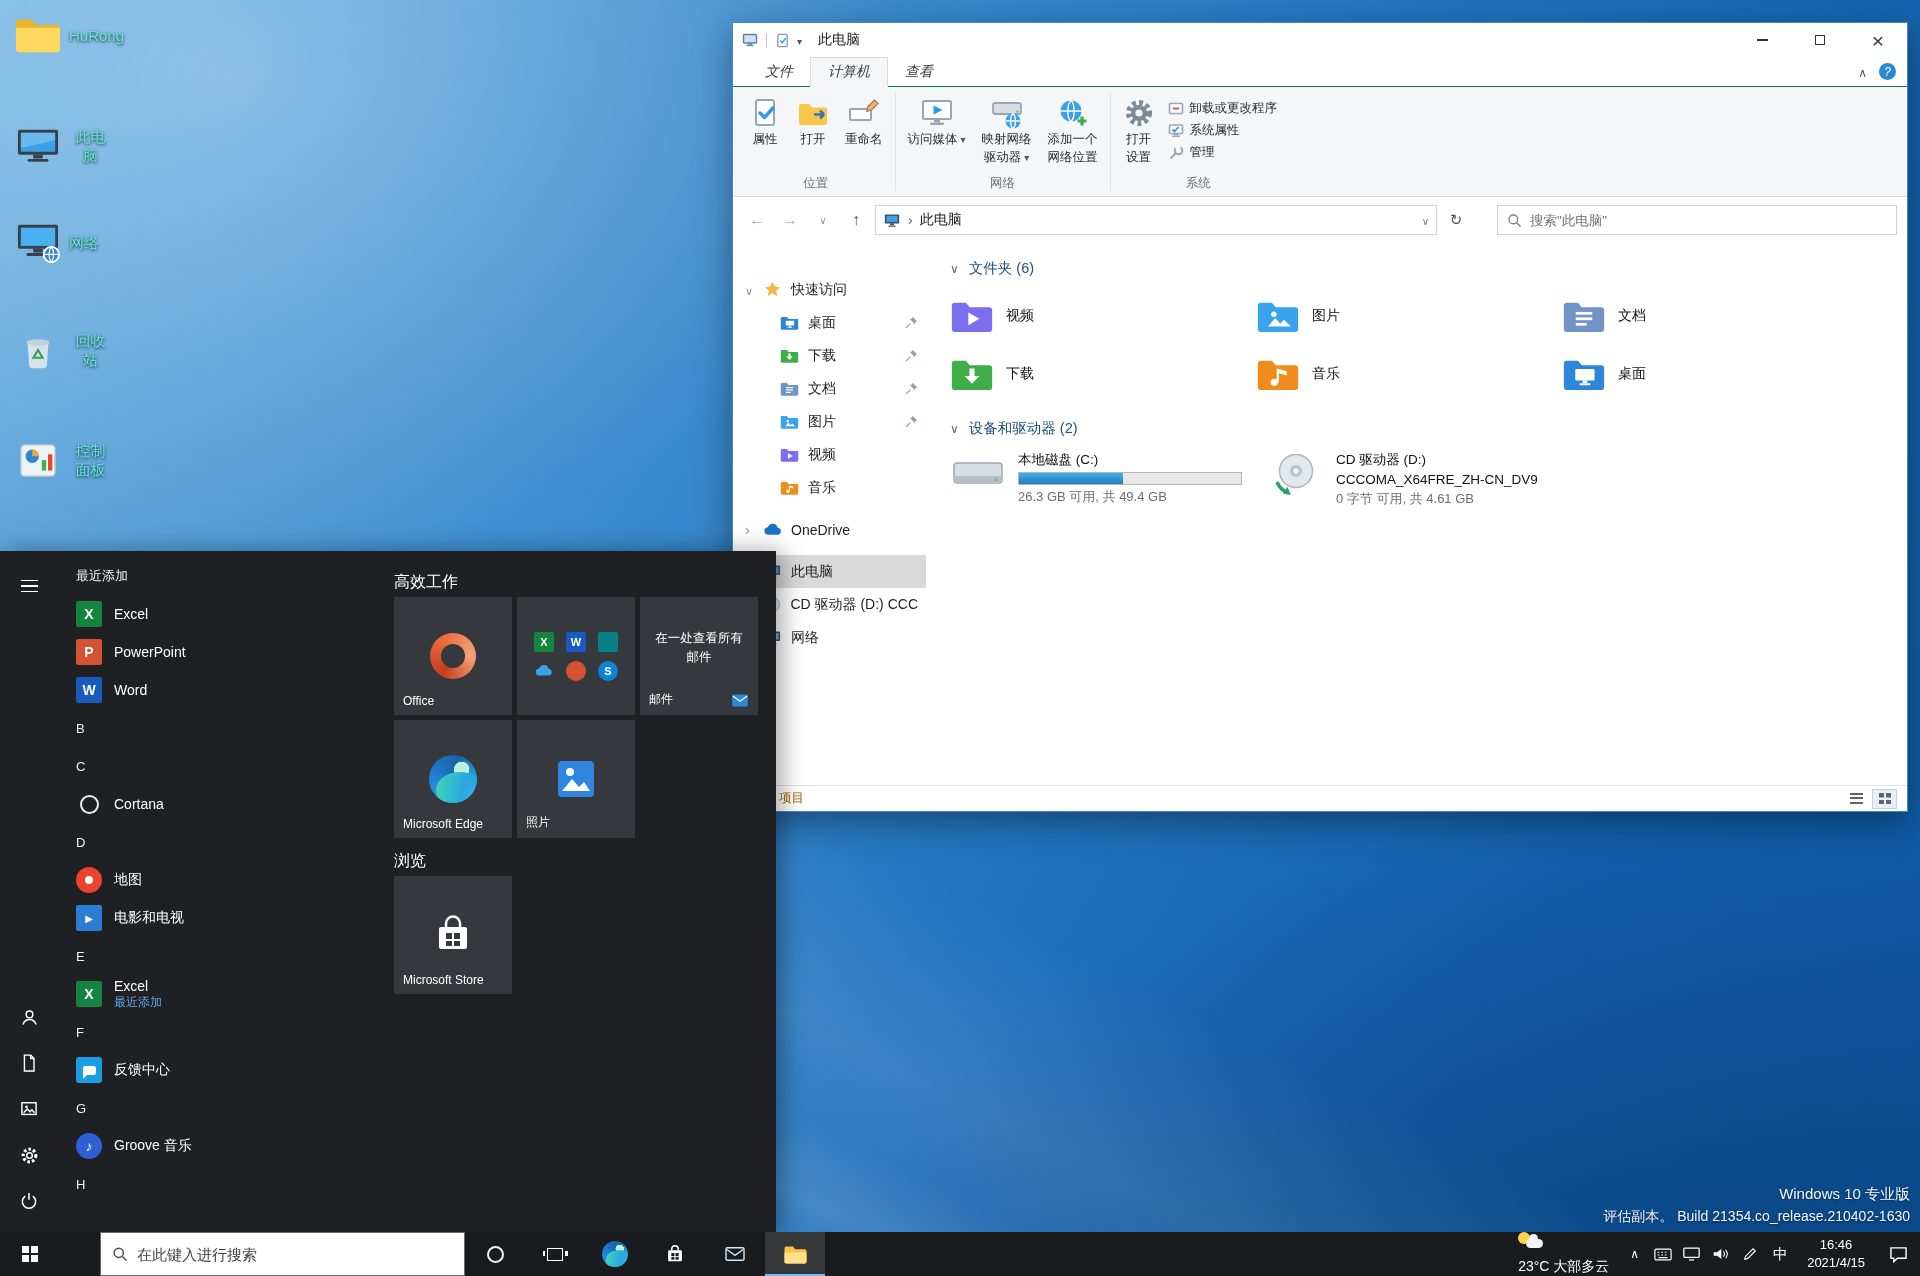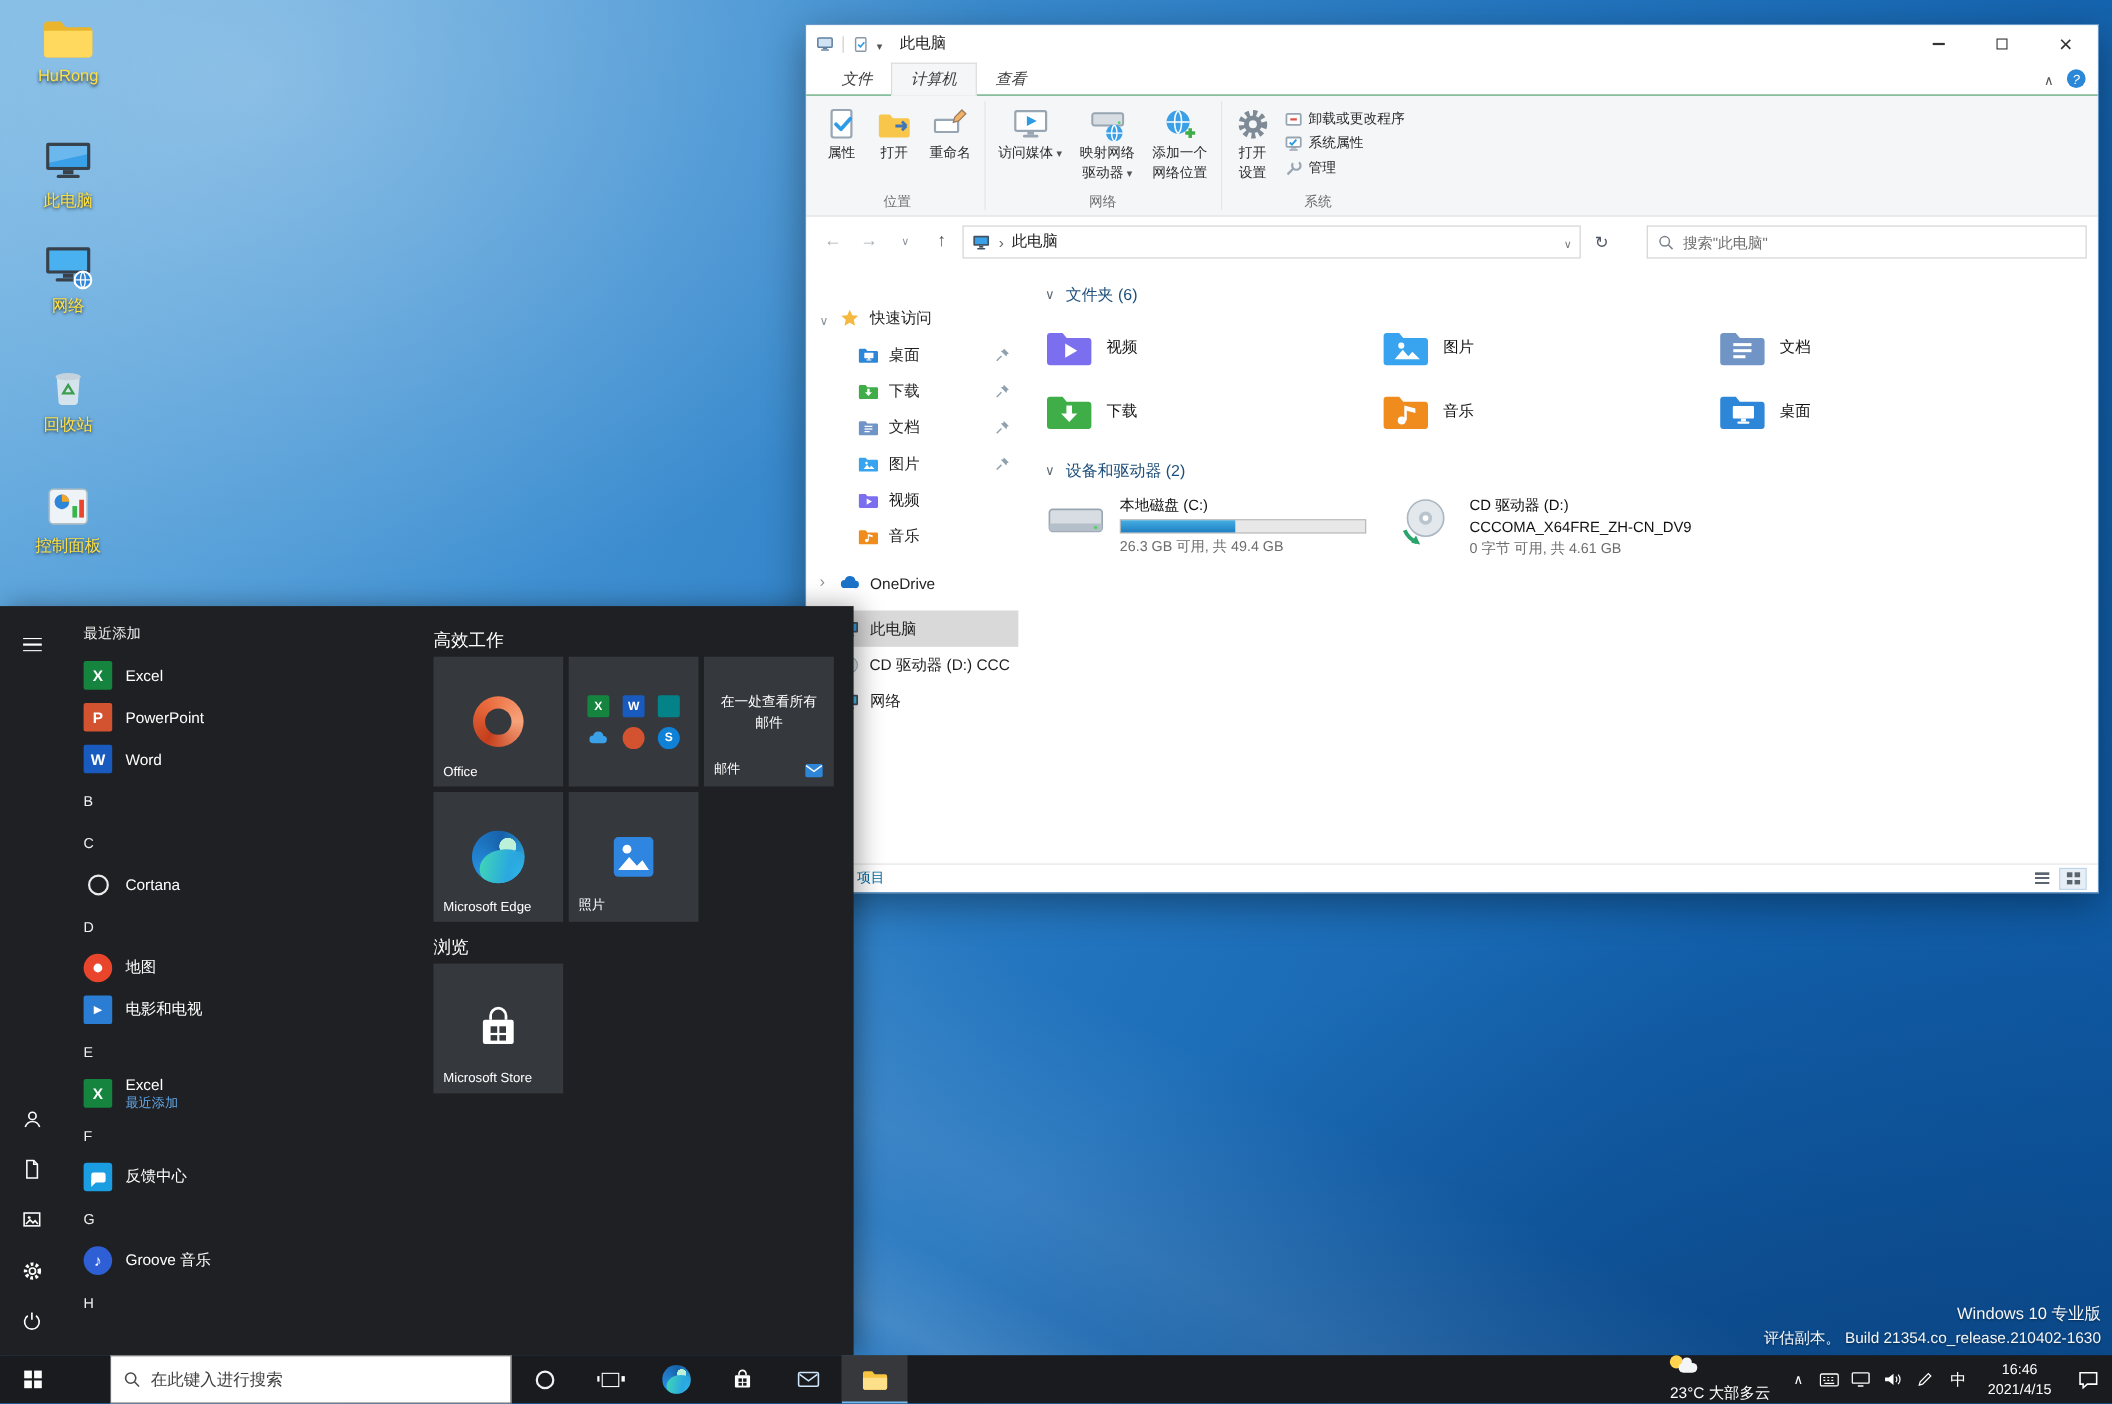--- a/index.html
+++ b/index.html
@@ -13,22 +13,22 @@
       radial-gradient(1100px 800px at 12% 6%, rgba(255,255,255,.28), rgba(255,255,255,0) 62%),
       radial-gradient(1500px 1000px at 88% 112%, rgba(0,18,55,.38), rgba(0,0,0,0) 62%),
       linear-gradient(118deg,#6fb2e2 0%, #4191d2 28%, #2274be 55%, #1260ab 78%, #0d57a0 100%); }
   .beam { position:absolute; transform-origin:left center; pointer-events:none; }
   .beam1 { width:2400px; height:420px; left:380px; top:620px; transform:rotate(27deg);
       background:linear-gradient(to bottom, rgba(255,255,255,0), rgba(255,255,255,.10) 45%, rgba(255,255,255,0)); }
   .beam2 { width:2400px; height:150px; left:520px; top:980px; transform:rotate(27deg);
       background:linear-gradient(to bottom, rgba(255,255,255,0), rgba(255,255,255,.13), rgba(255,255,255,0)); }
 
   
-  .desk-icon { position:absolute; left:12px; width:100px; display:flex; flex-direction:column; align-items:center; gap:5px;
-      color:#fde047; text-shadow:0 1px 3px rgba(0,0,0,.85); font-size:15px; text-align:center; z-index:1; }
+  .desk-icon { position:absolute; left:12px; width:100px; display:flex; flex-direction:row; align-items:center; gap:5px;
+      color:#5eead4; text-shadow:0 1px 3px rgba(0,0,0,.85); font-size:15px; text-align:center; z-index:1; }
 
   
   .watermark { position:absolute; right:10px; bottom:50px; text-align:right; color:rgba(255,255,255,.96);
       text-shadow:0 1px 2px rgba(0,0,0,.45); z-index:2; }
   .wm1 { font-size:15px; }
   .wm2 { font-size:14px; margin-top:4px; }
 
   
   .window { position:absolute; left:732px; top:22px; width:1176px; height:790px; background:#fff;
       border:1px solid #4a86c0; box-shadow:0 10px 34px rgba(0,0,0,.38); display:flex; flex-direction:column; z-index:10; }
@@ -99,21 +99,21 @@
   .dev-head { margin-top:14px; }
   .dev-grid { display:grid; grid-template-columns:318px 430px; margin-top:12px; }
   .drive { display:flex; gap:12px; align-items:flex-start; }
   .drive-info { display:flex; flex-direction:column; gap:3px; font-size:13.5px; }
   .drive-name { color:#111; }
   .drive-detail { color:#6d6d6d; font-size:13px; }
   .pbar { width:224px; height:13px; border:1px solid #b6b6b6; background:#e8e8e8; }
   .pfill { height:100%; background:linear-gradient(#45aee2,#1f7fc4); }
 
   .statusbar { height:26px; border-top:1px solid #e3e3e3; display:flex; align-items:center; padding:0 10px 0 46px;
-      font-size:12.5px; color:#0369a1; background:#fff; flex:none; }
+      font-size:12.5px; color:#a16207; background:#fff; flex:none; }
   .vtoggles { margin-left:auto; display:flex; gap:3px; }
   .vt { width:25px; height:20px; display:flex; align-items:center; justify-content:center; }
   .vt.on { background:#e8eef5; border:1px solid #bcd4ea; }
   .vt-lines { width:13px; height:11px; background:repeating-linear-gradient(to bottom,#5a6570 0 2px,transparent 2px 4.5px); }
   .vt-grid { width:12px; height:11px; background:
       linear-gradient(#5a6570 0 0) left top/5px 4.5px no-repeat,
       linear-gradient(#5a6570 0 0) right top/5px 4.5px no-repeat,
       linear-gradient(#5a6570 0 0) left bottom/5px 4.5px no-repeat,
       linear-gradient(#5a6570 0 0) right bottom/5px 4.5px no-repeat; }
 

